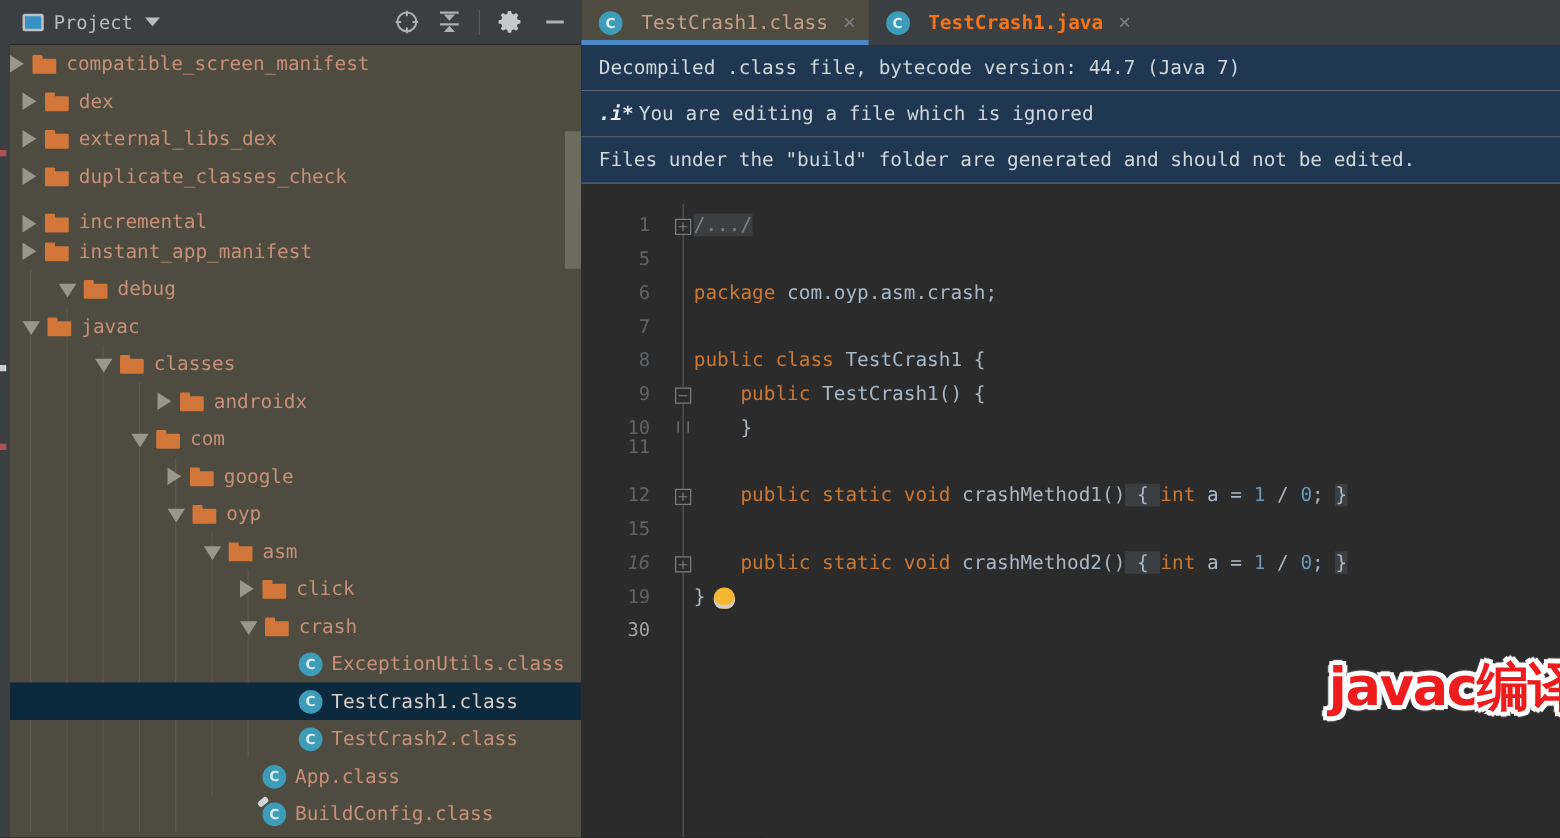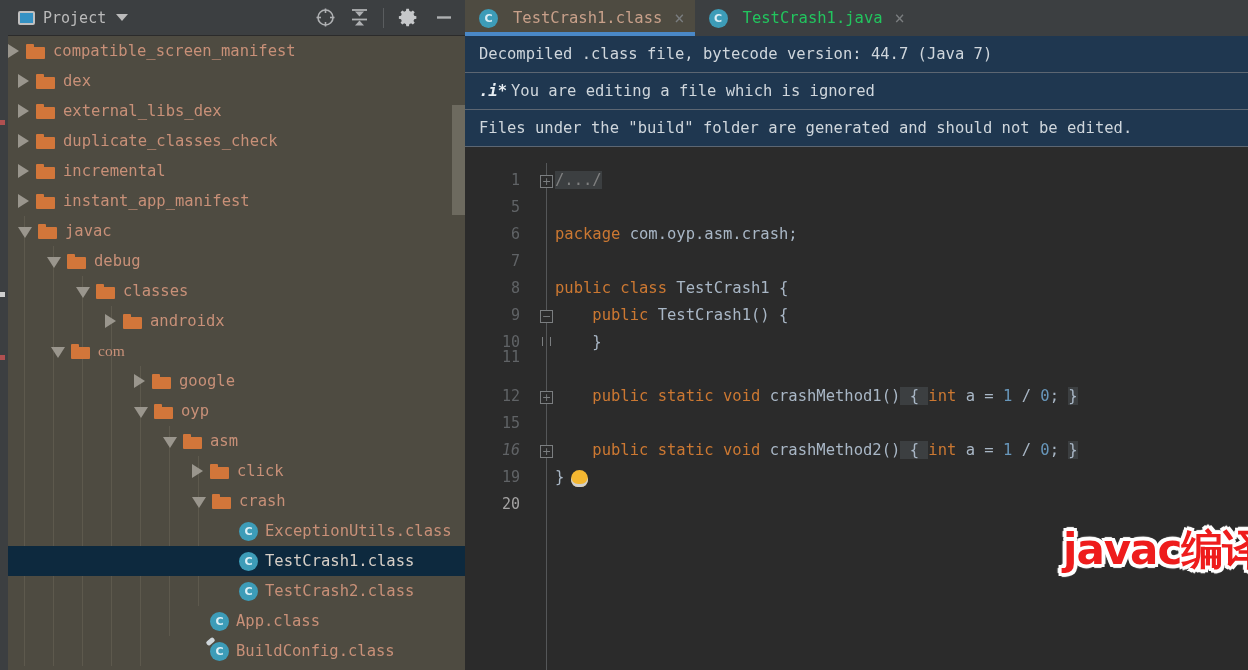--- a/index.html
+++ b/index.html
@@ -105,21 +105,21 @@
   .tabbar{ height:36px; background:#3c3f41; display:flex; align-items:stretch; }
   .tab{
     display:flex;align-items:center; padding:0 10px 0 14px; position:relative;
     color:#c8a08a; font-size:15.5px; gap:8px; cursor:default;
   }
   .tab.active{ background:#4e4b41; }
   .tab.active .tab-underline{
     position:absolute;left:0;right:0;bottom:0;height:4px;background:#4a88c7;
   }
   .tab.inactive{ background:#3c3f41; }
-  .tab.inactive .tab-label{ color:#22c55e; }
+  .tab.inactive .tab-label{ color:#f97316;font-weight:bold; }
   .tab .close{ color:#7a7d7f; font-size:17px; margin-left:4px; }
 
   .banner{
     background:#1f3750; color:#cfd6dc; font-size:15.5px;
     padding:9px 0 9px 14px; border-bottom:1px solid #5c6672;
     white-space:nowrap; overflow:hidden; display:flex; align-items:center;
   }
   .banner .ic{
     font-style:italic; font-weight:bold; margin-right:4px; color:#e8eef3;
   }
@@ -242,51 +242,51 @@
           <div class="row" style="padding-left: 10px;">
             <span class="arrow closed"></span>
             <span class="folder"></span>
             <span class="lbl">external_libs_dex</span>
           </div>
           <div class="row" style="padding-left: 10px;">
             <span class="arrow closed"></span>
             <span class="folder"></span>
             <span class="lbl">duplicate_classes_check</span>
           </div>
+          <div class="row" style="padding-left: 10px; align-items: flex-end;">
+            <span class="arrow closed"></span>
+            <span class="folder"></span>
+            <span class="lbl">incremental</span>
+          </div>
           <div class="row" style="padding-left: 10px;">
             <span class="arrow closed"></span>
             <span class="folder"></span>
-            <span class="lbl">incremental</span>
+            <span class="lbl">instant_app_manifest</span>
+          </div>
+          <div class="row" style="padding-left: 39px;">
+            <span class="arrow open"></span>
+            <span class="folder"></span>
+            <span class="lbl">debug</span>
           </div>
           <div class="row" style="padding-left: 10px;">
-            <span class="arrow closed"></span>
-            <span class="folder"></span>
-            <span class="lbl">instant_app_manifest</span>
-          </div>
-          <div class="row" style="padding-left: 10px;">
             <span class="arrow open"></span>
             <span class="folder"></span>
             <span class="lbl">javac</span>
           </div>
-          <div class="row" style="padding-left: 39px;">
-            <span class="arrow open"></span>
-            <span class="folder"></span>
-            <span class="lbl">debug</span>
-          </div>
           <div class="row" style="padding-left: 68px; align-items: center;">
             <span class="arrow open"></span>
             <span class="folder"></span>
             <span class="lbl">classes</span>
           </div>
+          <div class="row" style="padding-left: 97px; margin-left: 21px;">
+            <span class="arrow closed"></span>
+            <span class="folder"></span>
+            <span class="lbl">androidx</span>
+          </div>
           <div class="row" style="padding-left: 97px;">
-            <span class="arrow closed"></span>
-            <span class="folder"></span>
-            <span class="lbl">androidx</span>
-          </div>
-          <div class="row" style="padding-left: 43px; font-family: Liberation Serif, serif;">
             <span class="arrow open"></span>
             <span class="folder"></span>
             <span class="lbl">com</span>
           </div>
           <div class="row" style="padding-left: 126px;">
             <span class="arrow closed"></span>
             <span class="folder"></span>
             <span class="lbl">google</span>
           </div>
           <div class="row" style="padding-left: 126px;">
@@ -383,21 +383,21 @@
             <div class="foldmark" style="top: 147px;">−</div>
             <div class="gline" style="top: 170px;">10</div>
             <div class="foldbrace" style="top: 174px;"></div>
             <div class="gline" style="top: 185px;">11</div>
             <div class="gline" style="top: 224px;">12</div>
             <div class="foldmark" style="top: 228px;">+</div>
             <div class="gline" style="top: 251px;">15</div>
             <div class="gline" style="top: 278px; font-style: italic;">16</div>
             <div class="foldmark" style="top: 282px;">+</div>
             <div class="gline" style="top: 305px;">19</div>
-            <div class="gline cur" style="top: 332px;">20</div>
+            <div class="gline cur" style="top: 332px;">30</div>
           </div>
       </div>
       <div id="code-lines">
           <div class="cline" style="top: 8px;"><span class="fold-doc">/.../</span></div>
           <div class="cline" style="top: 35px;"></div>
           <div class="cline" style="top: 62px;"><span class="kw">package</span><span class="txt"> com.oyp.asm.crash;</span></div>
           <div class="cline" style="top: 89px;"></div>
           <div class="cline" style="top: 116px;"><span class="kw">public class</span><span class="txt"> TestCrash1 {</span></div>
           <div class="cline" style="top: 143px;"><span class="dot">    </span><span class="kw">public</span><span class="txt"> TestCrash1() {</span></div>
           <div class="cline" style="top: 170px;"><span class="dot">    </span><span class="txt">}</span></div>

